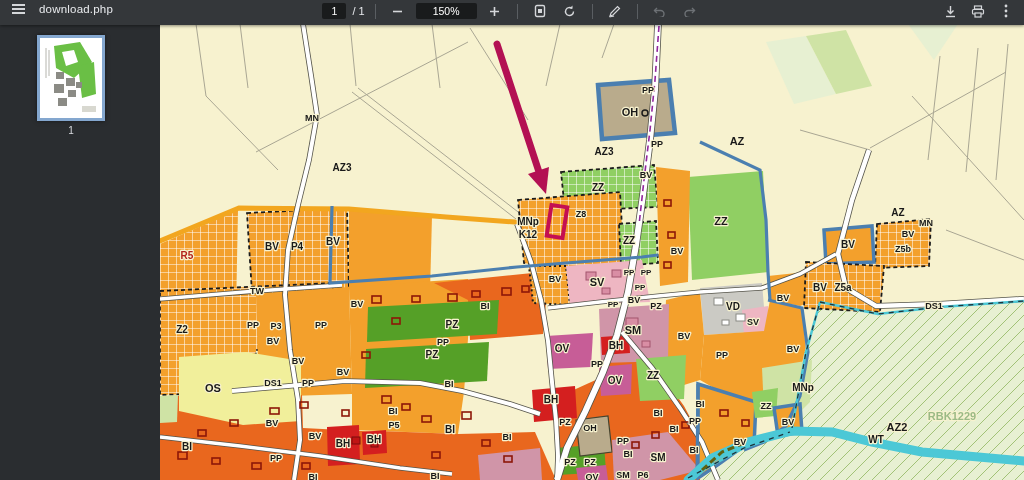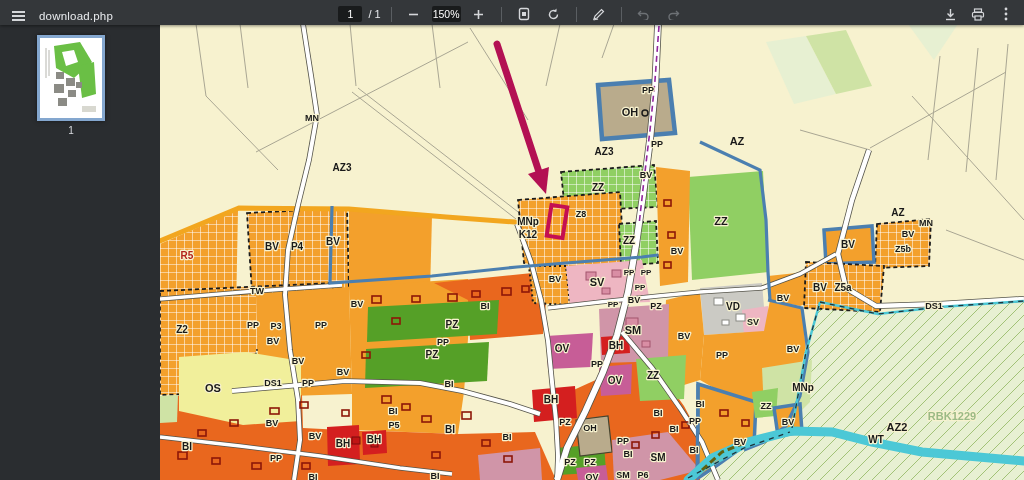--- a/index.html
+++ b/index.html
@@ -1,31 +1,31 @@
 <!DOCTYPE html>
 <html><head>
 <meta charset="utf-8">
 <style>
   html,body{margin:0;padding:0;background:#2a2d30;font-family:"Liberation Sans","DejaVu Sans",sans-serif;}
   #app{position:relative;width:1024px;height:480px;overflow:hidden;background:#2a2d30;}
   
   #toolbar{position:absolute;left:0;top:0;width:1024px;height:25px;background:#34373a;
-           display:flex;align-items:flex-end;color:#e8eaed;font-size:11px;z-index:10;
+           display:flex;align-items:flex-start;color:#e8eaed;font-size:11px;z-index:10;
            box-shadow:0 1px 3px rgba(0,0,0,.45);}
   .tb-left{display:flex;align-items:center;gap:10px;padding-left:8px;width:230px;}
   .tb-center{position:absolute;left:0;right:0;display:flex;align-items:center;justify-content:center;gap:6px;pointer-events:none;}
   .tb-center *{pointer-events:auto;}
   .tb-right{margin-left:auto;display:flex;align-items:center;gap:4px;padding-right:6px;}
   .tb-btn{width:24px;height:22px;display:flex;align-items:center;justify-content:center;border-radius:3px;cursor:pointer;color:#d5d7da;}
   .tb-btn.disabled{color:#6d7175;}
   .tb-sep{width:1px;height:15px;background:#5a5e62;margin:0 4px;}
   #filename{font-size:11.5px;color:#e8eaed;letter-spacing:.2px;}
   #page-input{width:20px;height:14px;background:#191b1c;border:none;border-radius:2px;color:#fff;
               font-size:10.5px;text-align:center;font-family:inherit;}
-  #zoom-box{background:#191b1c;border-radius:2px;padding:2px 1px;font-size:10.5px;color:#fff;}
+  #zoom-box{background:#191b1c;border-radius:2px;padding:2px 17px;font-size:10.5px;color:#fff;}
   .hamburger{display:flex;flex-direction:column;gap:2.5px;cursor:pointer;padding:4px;}
   .hamburger span{display:block;width:13px;height:1.6px;background:#d5d7da;}
   
   #sidebar{position:absolute;left:0;top:25px;width:160px;height:455px;background:#2a2d30;z-index:5;}
   #thumb-wrap{position:absolute;left:37px;top:10px;cursor:pointer;}
   #thumb{width:62px;height:80px;background:#fff;border:3px solid #84a7cf;box-shadow:0 0 4px rgba(0,0,0,.5);}
   #thumb-label{width:68px;text-align:center;color:#dadce0;font-size:10px;margin-top:4px;}
   
   #viewer{position:absolute;left:160px;top:25px;width:864px;height:455px;overflow:hidden;background:#2a2d30;}
   #map-svg{position:absolute;left:0;top:-1px;}

